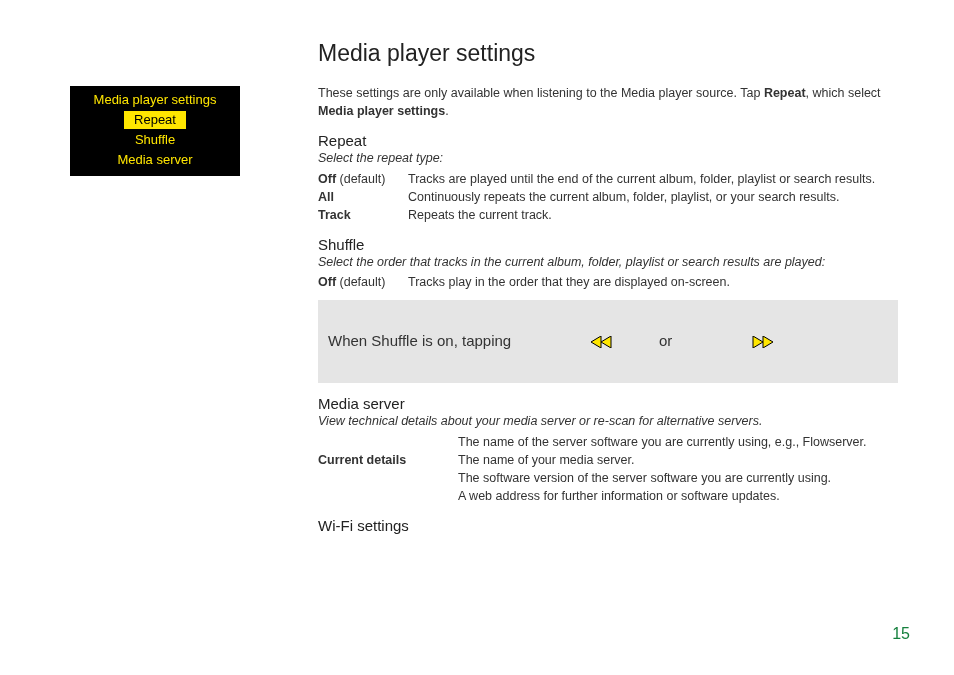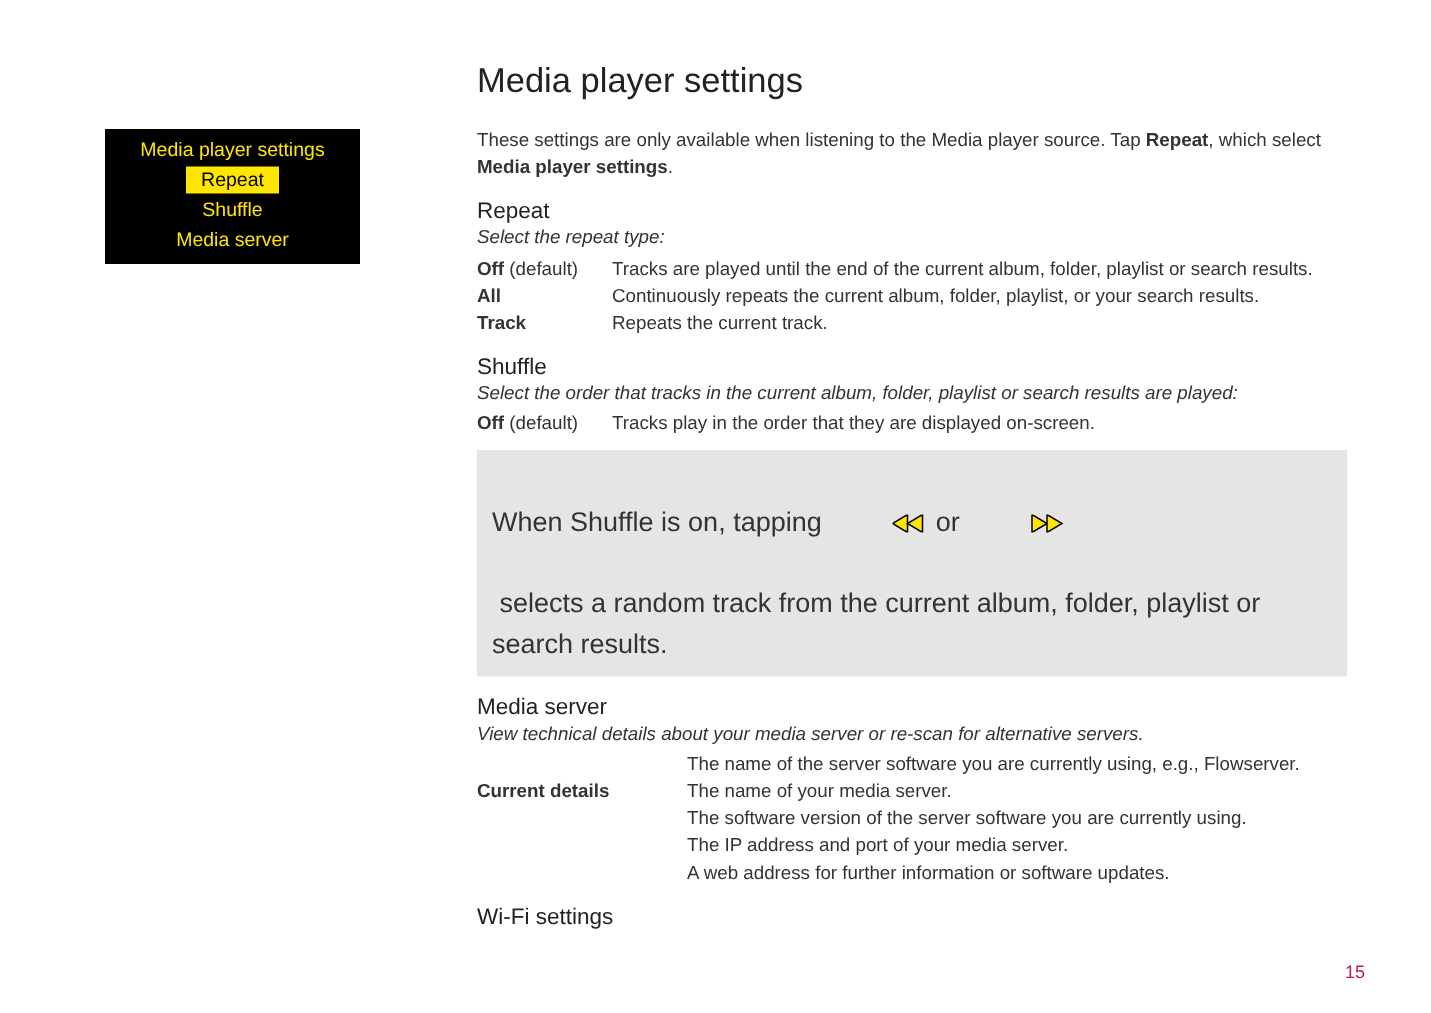--- a/index.html
+++ b/index.html
@@ -68,39 +68,40 @@
   .sub { margin-bottom: 2px; font-style: italic; }
   .intro { margin-bottom: 6px; }
   b, .bold { font-weight: 700; }
   .def-row { display: flex; font-size: 12.5px; line-height: 1.45; }
   .def-term { flex: 0 0 90px; }
   .def-term.wide { flex: 0 0 140px; }
   .def-desc { flex: 1; }
   .note {
     background: #e5e5e5;
     padding: 8px 10px;
-    font-size: 18px;
+    font-size: 15px;
     line-height: 1.5;
     margin: 8px 0 4px 0;
     display: flex;
     flex-wrap: wrap;
     align-items: center;
+    gap: 40px;
   }
   .note > span { white-space: pre-wrap; }
   .skip-icon {
     display: inline-block;
     vertical-align: middle;
     margin: 0 2px;
   }
   .page-num {
     position: absolute;
     right: 44px;
-    bottom: 20px;
-    font-size: 12px;
-    color: #be185d;
+    bottom: 32px;
+    font-size: 16px;
+    color: #15803d;
   }
   svg { display: inline-block; vertical-align: middle; }
 </style>
 </head>
 <body>
 
 <div class="wrap">
   <aside class="sidebar">
     <div class="menu-box">
       <div class="menu-item">Media player settings</div>
@@ -147,44 +148,39 @@
           <polygon points="20,0 10,6 20,12" fill="#ffe600" stroke="#000" stroke-width="1"></polygon>
         </svg>
       </span>
       <span> or </span>
       <span class="skip-icon">
         <svg width="22" height="12" viewBox="0 0 22 12">
           <polygon points="1,0 11,6 1,12" fill="#ffe600" stroke="#000" stroke-width="1"></polygon>
           <polygon points="11,0 21,6 11,12" fill="#ffe600" stroke="#000" stroke-width="1"></polygon>
         </svg>
       </span>
-      <span> selects a random track from the current album, folder, playlist or search results.</span>
     </div>
 
     <h2>Media server</h2>
     <div class="sub">View technical details about your media server or re-scan for alternative servers.</div>
 
     <div class="def-row">
       <div class="def-term wide"></div>
       <div class="def-desc">The name of the server software you are currently using, e.g., Flowserver.</div>
     </div>
     <div class="def-row">
       <div class="def-term wide"><b>Current details</b></div>
       <div class="def-desc">The name of your media server.</div>
     </div>
     <div class="def-row">
       <div class="def-term wide"></div>
       <div class="def-desc">The software version of the server software you are currently using.</div>
     </div>
     <div class="def-row">
       <div class="def-term wide"></div>
-      <div class="def-desc">The IP address and port of your media server.</div>
-    </div>
-    <div class="def-row">
-      <div class="def-term wide"></div>
       <div class="def-desc">A web address for further information or software updates.</div>
     </div>
 
     <h2>Wi-Fi settings</h2>
   </main>
 </div>
 
 <div class="page-num">15</div>
 
 </body></html>

